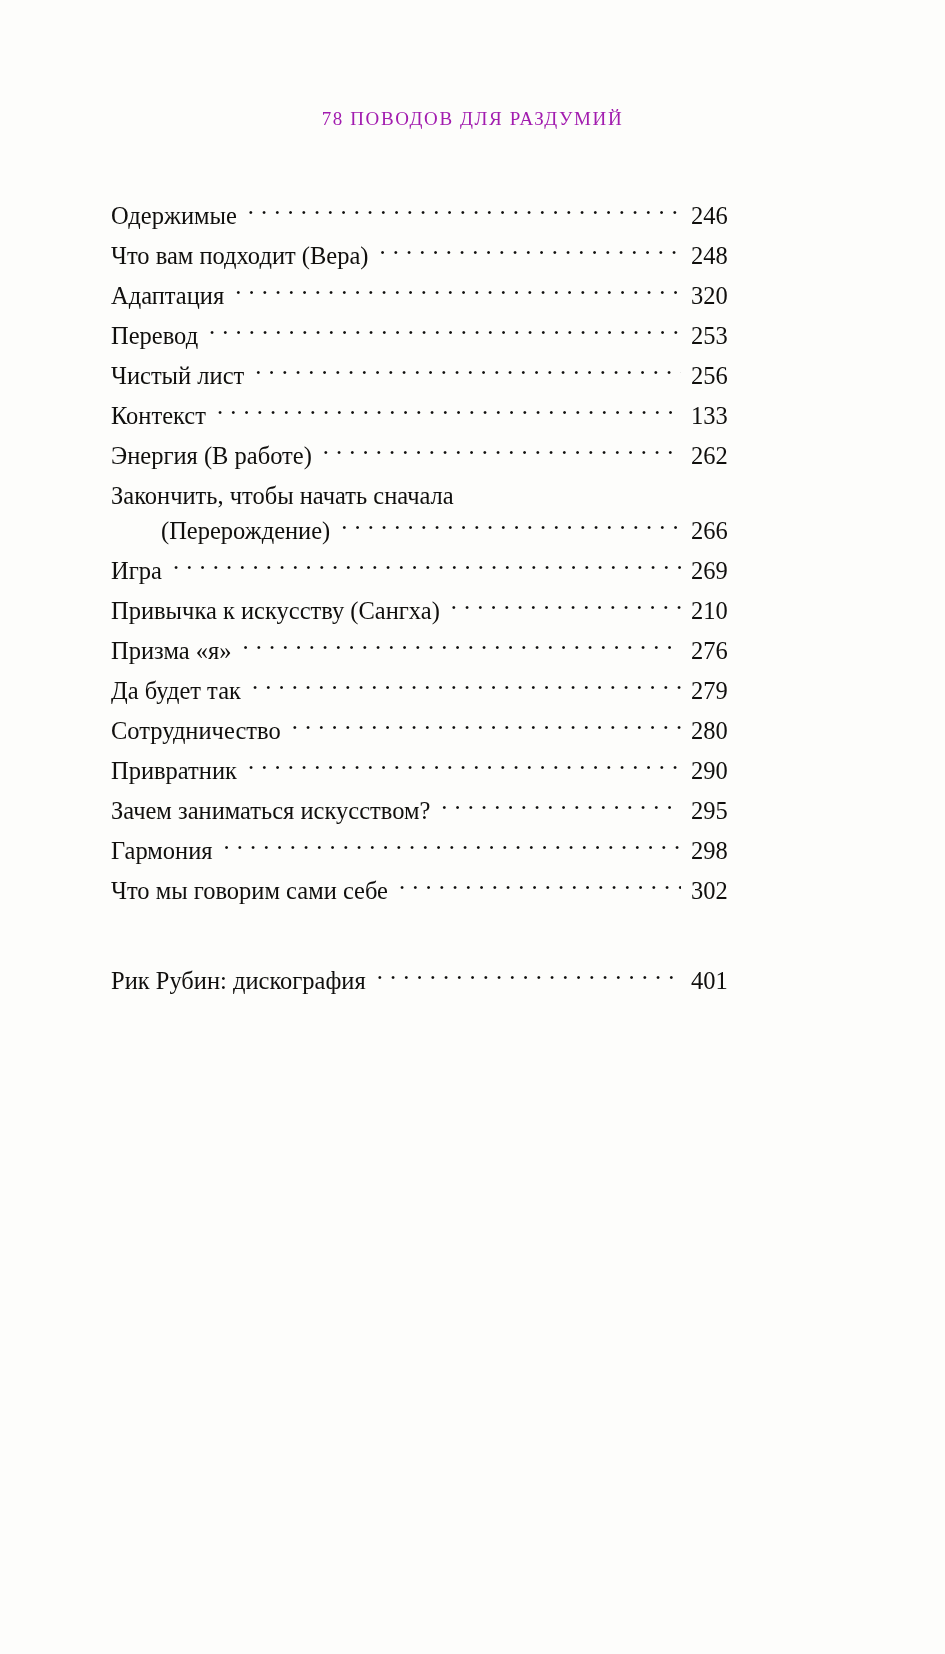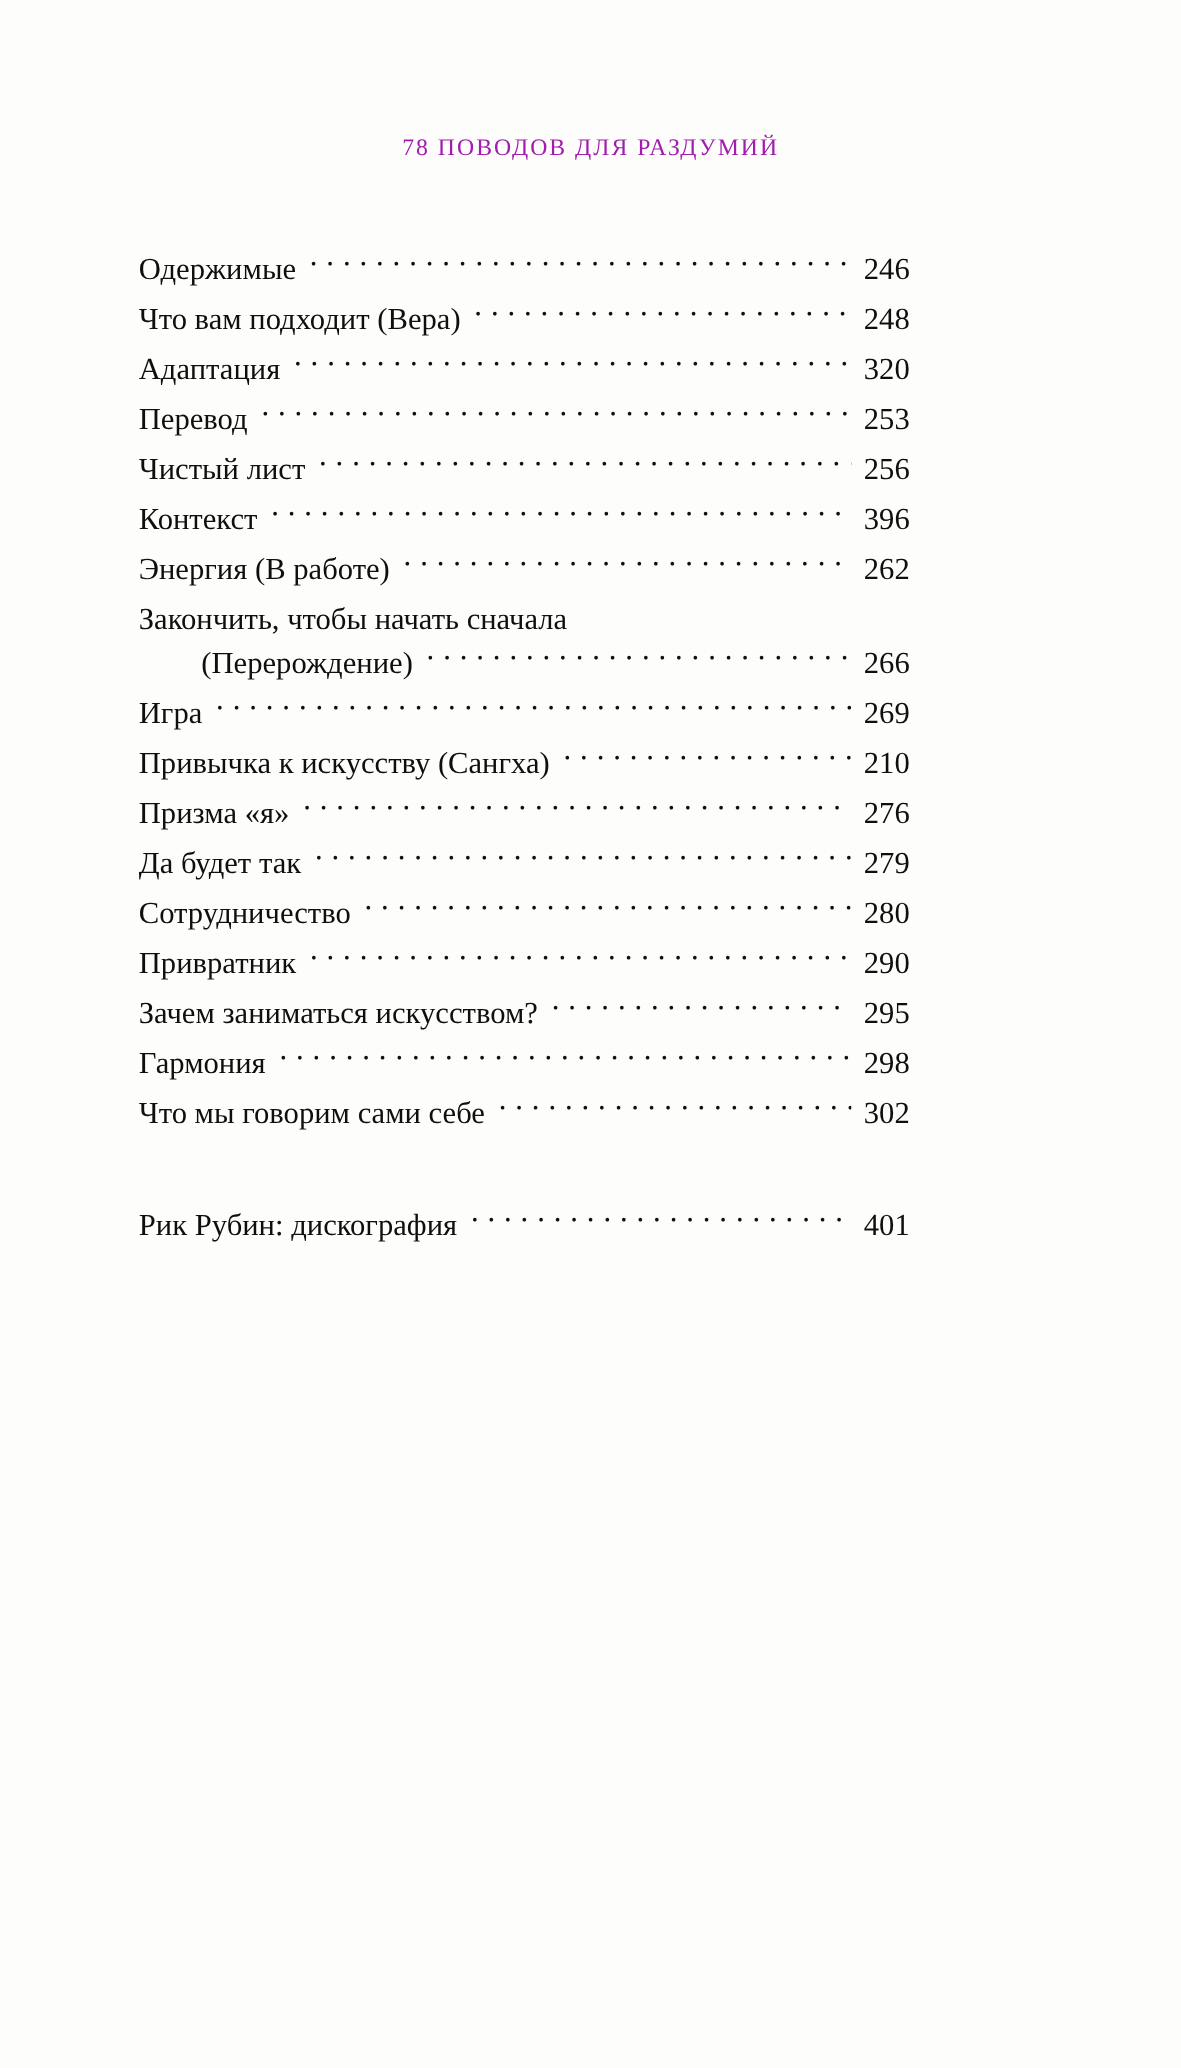--- a/index.html
+++ b/index.html
@@ -146,21 +146,21 @@
 
     <div class="toc-entry">
       <span class="title">Чистый лист</span>
       <span class="leader"></span>
       <span class="page-num">256</span>
     </div>
 
     <div class="toc-entry">
       <span class="title">Контекст</span>
       <span class="leader"></span>
-      <span class="page-num">396</span>
+      <span class="page-num">133</span>
     </div>
 
     <div class="toc-entry">
       <span class="title">Энергия (В работе)</span>
       <span class="leader"></span>
       <span class="page-num">262</span>
     </div>
 
     <div class="toc-entry wrap">
       <span class="line1">Закончить, чтобы начать сначала</span>

